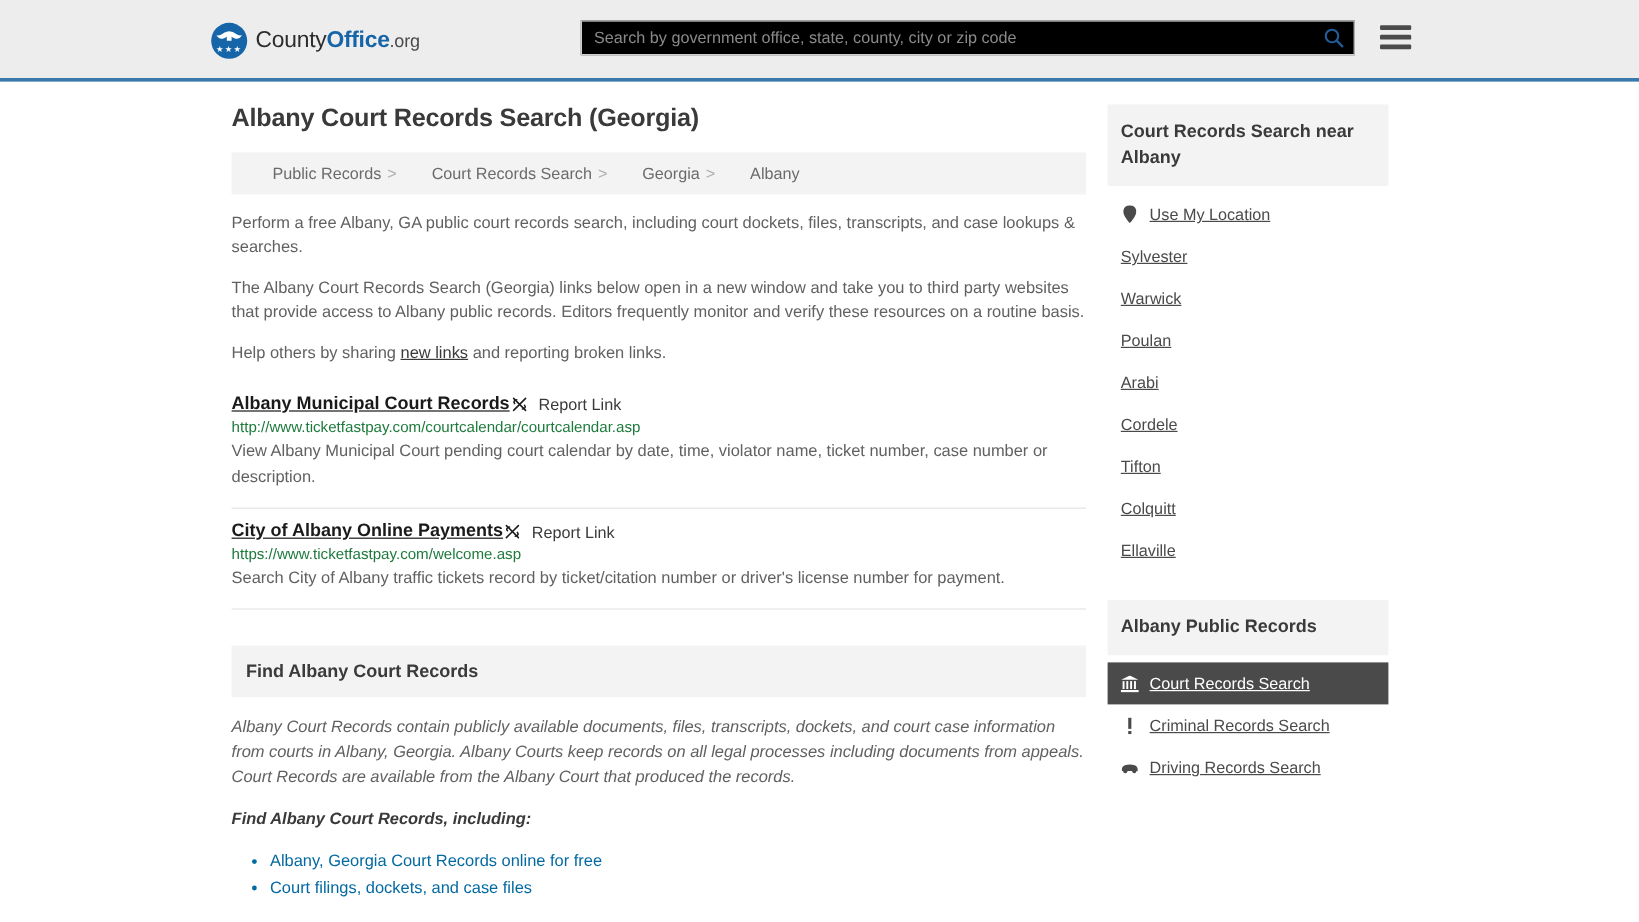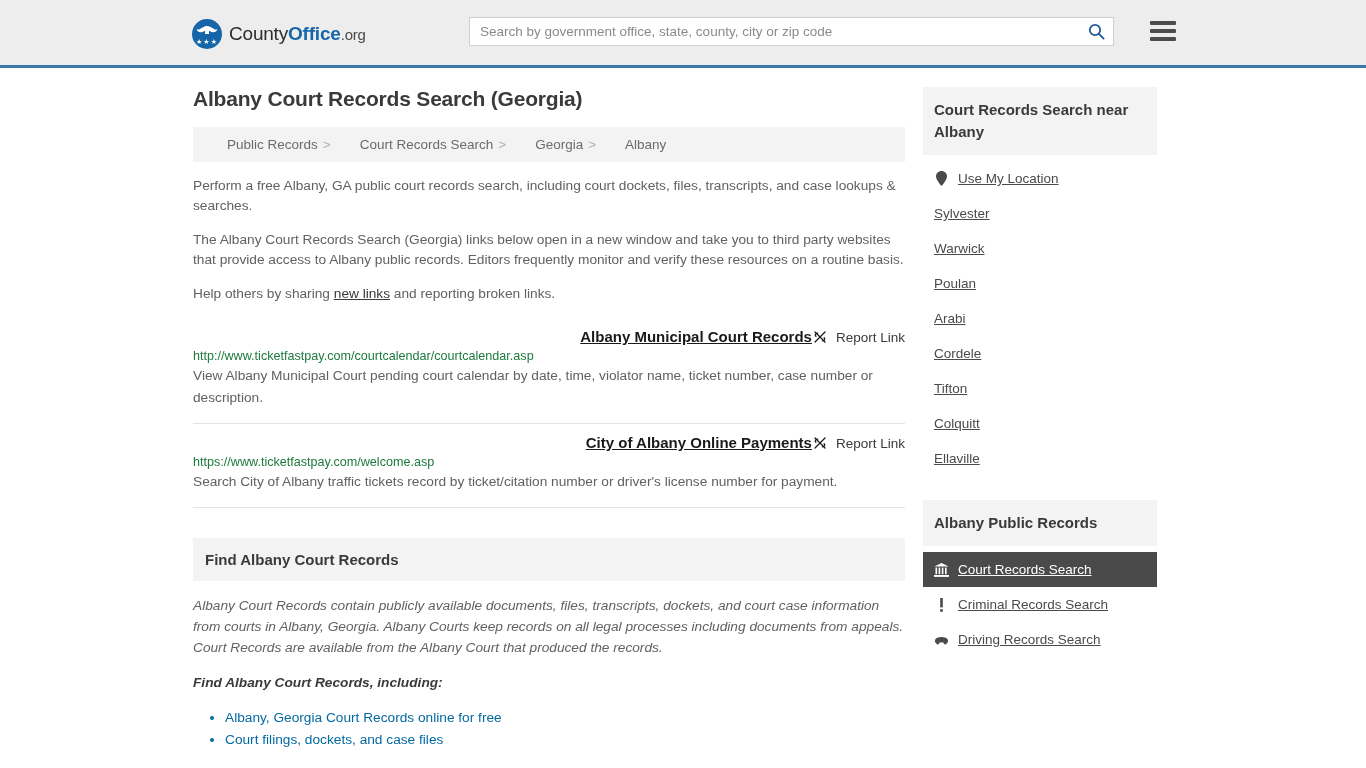--- a/index.html
+++ b/index.html
@@ -18,21 +18,21 @@
     background: #ededed;
     border-bottom: 3px solid #3b79ad;
     display: flex;
     align-items: center;
     position: relative;
   }
   .logo-wrap {
     display: flex;
     align-items: center;
     position: absolute;
-    left: 192px;
+    left: 176px;
     top: 19px;
   }
   .logo-mark {
     width: 30px; height: 30px;
     border-radius: 50%;
     background: #1565a8;
     position: relative;
     flex: 0 0 auto;
     margin-right: 7px;
     overflow: hidden;
@@ -55,25 +55,25 @@
     font-size: 19px;
     letter-spacing: -0.2px;
     white-space: nowrap;
   }
   .logo-text .t1 { color: #2d2d2d; }
   .logo-text .t2 { color: #1565a8; font-weight: bold; }
   .logo-text .t3 { color: #4a4a4a; font-size: 15px; }
 
   .search-wrap {
     position: absolute;
-    left: 469px;
+    left: 484px;
     top: 17px;
     width: 645px;
     height: 29px;
-    background: #ffffff;
+    background: #000000;
     border: 1px solid #cfcfcf;
     display: flex;
     align-items: center;
   }
   .search-input {
     border: 0;
     outline: none;
     flex: 1 1 auto;
     height: 100%;
     padding: 0 10px;
@@ -147,21 +147,21 @@
   .intro a { color: #3a3a3a; text-decoration: underline; }
 
   
   .listing {
     border-bottom: 1px solid #e4e4e4;
     padding: 10px 0 14px 0;
     position: relative;
   }
   .listing:first-of-type { padding-top: 14px; }
   .listing-head {
-    display: flex; align-items: flex-start; justify-content: flex-end;
+    display: flex; align-items: flex-start; justify-content: flex-start;
   }
   .listing-title {
     font-size: 15px;
     font-weight: bold;
     color: #1a1a1a;
     text-decoration: underline;
     cursor: pointer;
   }
   .report-link {
     display: flex; align-items: center; gap: 8px;

